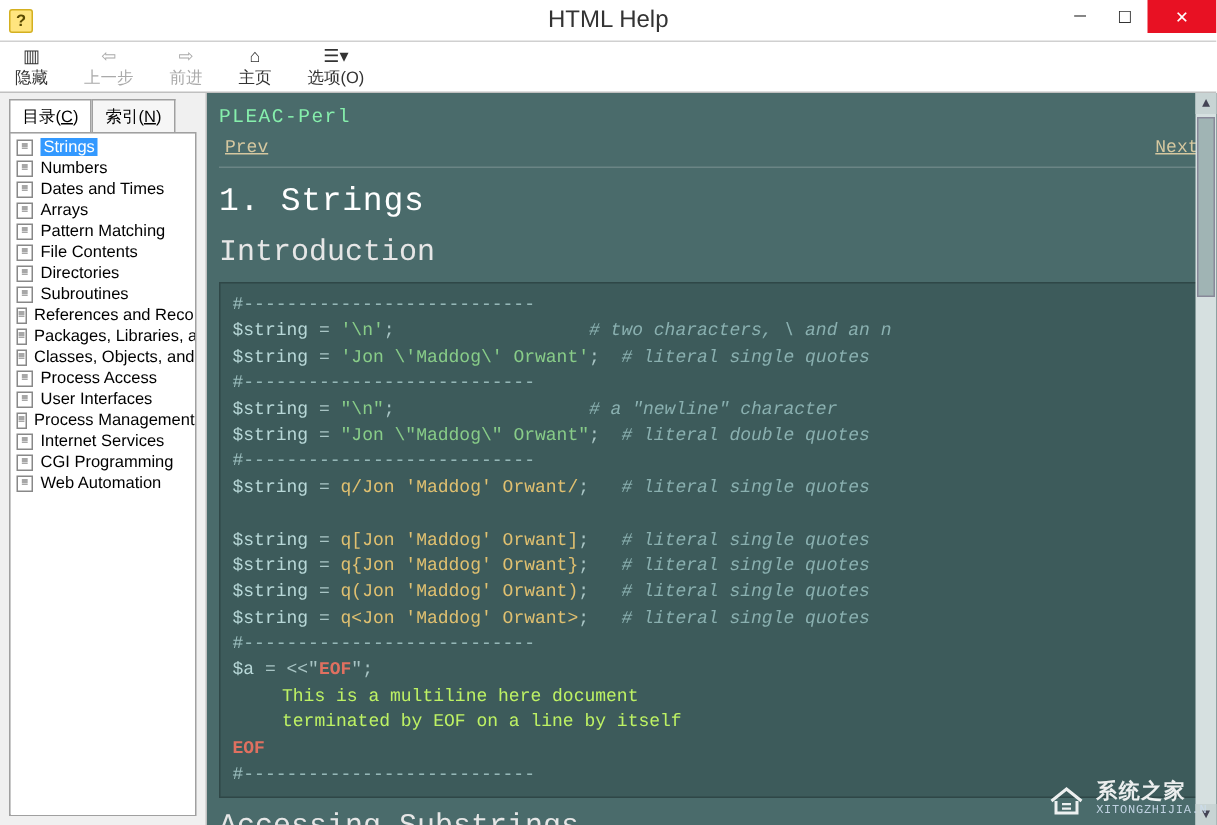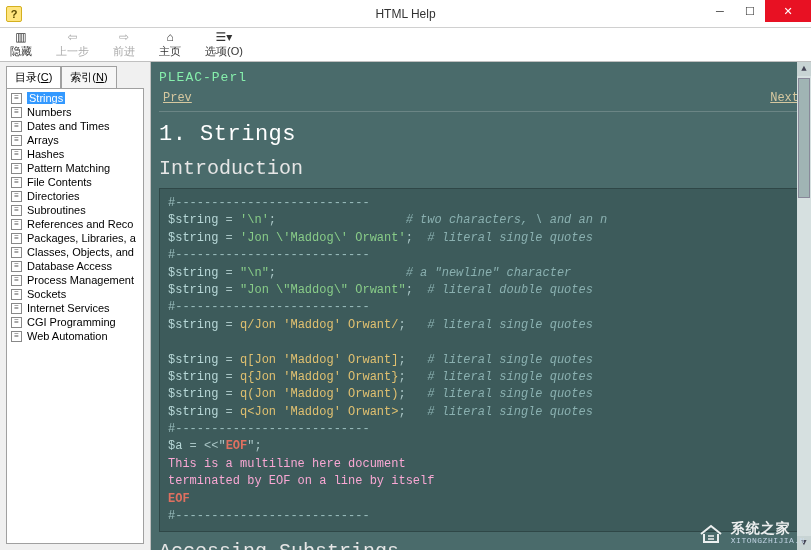--- a/index.html
+++ b/index.html
@@ -1,31 +1,31 @@
 <!DOCTYPE html>
 <html><head>
 <meta charset="utf-8">
 <style>
 * { box-sizing: border-box; margin: 0; padding: 0; }
 body { font-family: "Microsoft YaHei", Tahoma, sans-serif; width: 811px; height: 550px; overflow: hidden; background: #fff; }
 
 .titlebar { height: 28px; background: #fff; border-bottom: 1px solid #d0d0d0; display: flex; align-items: center; position: relative; }
 .titlebar .help-icon { width: 16px; height: 16px; margin-left: 6px; background: #ffe57f; border: 1px solid #d4b020; border-radius: 2px; display: flex; align-items: center; justify-content: center; font-size: 11px; color: #5a4a00; font-weight: bold; }
-.titlebar .title { position: absolute; left: 50%; transform: translateX(-50%); font-size: 12px; color: #333; }
+.titlebar .title { position: absolute; left: 50%; transform: translateX(-50%); font-size: 16px; color: #333; }
 .titlebar .winctrls { position: absolute; right: 0; top: 0; display: flex; height: 22px; }
 .titlebar .winctrls div { width: 30px; height: 22px; display: flex; align-items: center; justify-content: center; font-size: 11px; color: #333; }
 .titlebar .winctrls .close { background: #e81123; color: #fff; width: 46px; }
 
 .toolbar { height: 34px; border-bottom: 1px solid #c0c0c0; display: flex; align-items: center; padding: 0 4px; gap: 12px; }
 .toolbar .tbtn { display: flex; flex-direction: column; align-items: center; font-size: 11px; color: #333; cursor: pointer; padding: 0 6px; }
 .toolbar .tbtn.disabled { color: #aaa; }
 .toolbar .tbtn .ticon { width: 16px; height: 14px; display: flex; align-items: center; justify-content: center; font-size: 12px; }
 
 .body { display: flex; height: 488px; }
-.sidebar { width: 151px; border-right: 1px solid #c0c0c0; background: #f0f0f0; display: flex; flex-direction: column; }
+.sidebar { width: 138px; border-right: 1px solid #c0c0c0; background: #f0f0f0; display: flex; flex-direction: column; }
 .tabs { display: flex; margin: 4px 6px 0 6px; font-size: 11px; }
 .tabs .tab { padding: 3px 8px; border: 1px solid #a0a0a0; border-bottom: none; background: #f6f6f6; cursor: pointer; }
 .tabs .tab.active { background: #fff; font-weight: normal; }
 .tabs .tab u { text-decoration: underline; }
 .tree-wrap { flex: 1; margin: 0 6px 6px 6px; border: 1px solid #a0a0a0; background: #fff; overflow: auto; padding: 2px; }
 .tree-item { font-size: 11px; color: #000; padding: 1px 2px; white-space: nowrap; cursor: pointer; display: flex; align-items: center; gap: 5px; text-align: center; }
 .tree-item.sel span.lbl { background: #3399ff; color: #fff; padding: 0 2px; }
 .tree-item .picon { width: 11px; height: 11px; border: 1px solid #888; display: flex; align-items: center; justify-content: center; font-size: 9px; line-height: 1; color: #555; }
 .tree-item .picon::before { content: '≡'; font-size: 8px; }
 
@@ -38,21 +38,21 @@
 h1.sec { font-size: 22px; font-weight: normal; color: #ffffff; margin: 10px 0; letter-spacing: 0.5px; font-family: "Courier New", monospace; }
 h2.sub { font-size: 20px; font-weight: normal; color: #e6e6e6; margin: 8px 0; font-family: "Courier New", monospace; }
 .codebox { background: #3d5b5b; border: 1px solid #2f4747; padding: 6px 8px; font-size: 12px; line-height: 1.45; white-space: pre; overflow-x: auto; }
 .c-dash { color: #9cbfbf; }
 .c-var { color: #b8d8d8; }
 .c-op { color: #a8c4c4; }
 .c-str { color: #88cc88; }
 .c-str2 { color: #e0c070; }
 .c-cmt { color: #8ab0b0; font-style: italic; }
 .c-eof { color: #e07060; font-weight: bold; }
-.c-here { color: #f9a8d4; }
+.c-here { color: #bef264; margin-left: 33px; }
 
 .scrollbar-v { position: absolute; right: 0; top: 0; width: 14px; height: 100%; background: #d6e0e0; }
 .scrollbar-v .thumb { position: absolute; left: 1px; width: 12px; top: 16px; height: 120px; background: #a0b4b4; border: 1px solid #889; }
 .scrollbar-v .arrow { position: absolute; left: 0; width: 14px; height: 14px; background: #c8d4d4; display: flex; align-items: center; justify-content: center; font-size: 9px; color: #445; }
 .scrollbar-v .arrow.up { top: 0; } .scrollbar-v .arrow.down { bottom: 0; }
 
 .watermark { position: absolute; right: 6px; bottom: 4px; display: flex; align-items: center; gap: 6px; color: #fff; font-size: 11px; opacity: 0.9; }
 .watermark .logo { width: 28px; height: 24px; display: flex; align-items: center; justify-content: center; }
 .watermark .txt { display: flex; flex-direction: column; line-height: 1.1; }
 .watermark .txt .big { font-size: 14px; font-weight: bold; letter-spacing: 1px; }
@@ -112,24 +112,20 @@
       <div class="tree-item">
           <span class="picon"></span>
           <span class="lbl">Dates and Times</span>
         </div>
       <div class="tree-item">
           <span class="picon"></span>
           <span class="lbl">Arrays</span>
         </div>
       <div class="tree-item">
           <span class="picon"></span>
-          <span class="lbl">Hashes</span>
-        </div>
-      <div class="tree-item">
-          <span class="picon"></span>
           <span class="lbl">Pattern Matching</span>
         </div>
       <div class="tree-item">
           <span class="picon"></span>
           <span class="lbl">File Contents</span>
         </div>
       <div class="tree-item">
           <span class="picon"></span>
           <span class="lbl">Directories</span>
         </div>
@@ -144,29 +140,29 @@
       <div class="tree-item">
           <span class="picon"></span>
           <span class="lbl">Packages, Libraries, a</span>
         </div>
       <div class="tree-item">
           <span class="picon"></span>
           <span class="lbl">Classes, Objects, and</span>
         </div>
       <div class="tree-item">
           <span class="picon"></span>
-          <span class="lbl">Database Access</span>
+          <span class="lbl">Process Access</span>
+        </div>
+      <div class="tree-item">
+          <span class="picon"></span>
+          <span class="lbl">User Interfaces</span>
         </div>
       <div class="tree-item">
           <span class="picon"></span>
           <span class="lbl">Process Management</span>
-        </div>
-      <div class="tree-item">
-          <span class="picon"></span>
-          <span class="lbl">Sockets</span>
         </div>
       <div class="tree-item">
           <span class="picon"></span>
           <span class="lbl">Internet Services</span>
         </div>
       <div class="tree-item">
           <span class="picon"></span>
           <span class="lbl">CGI Programming</span>
         </div>
       <div class="tree-item">

